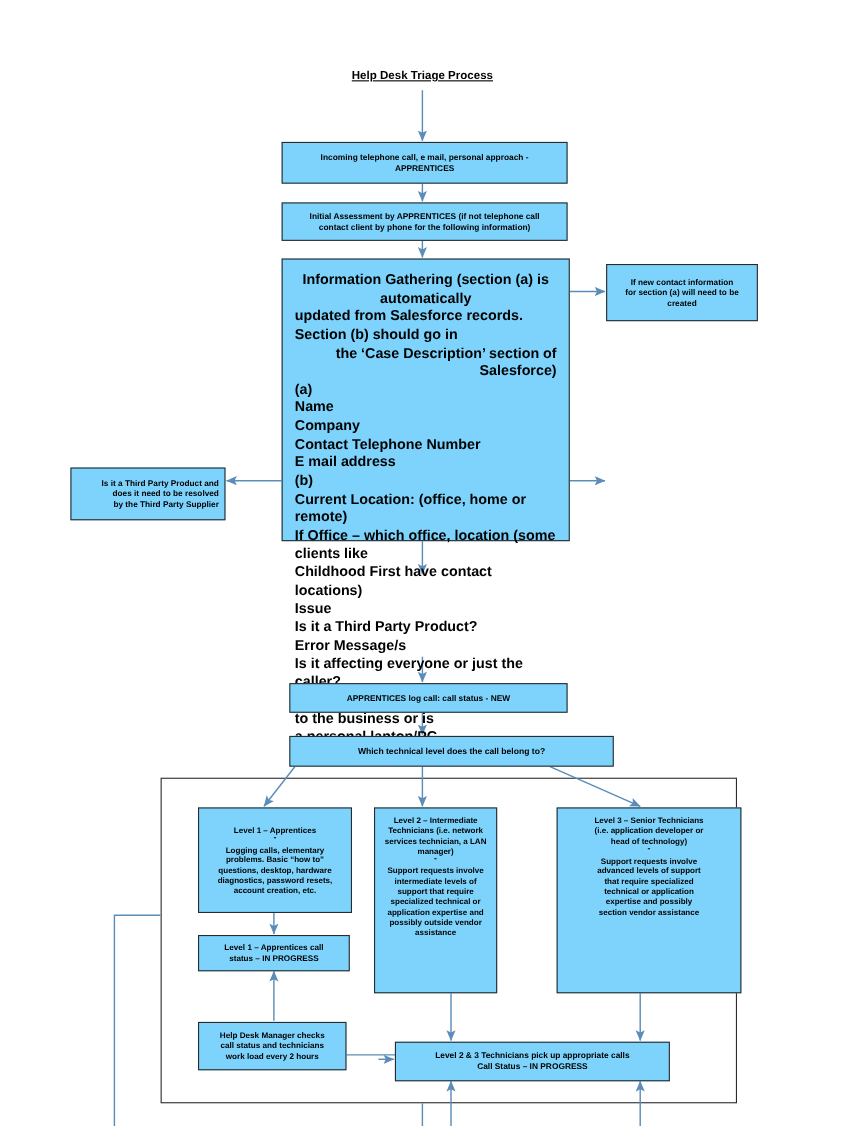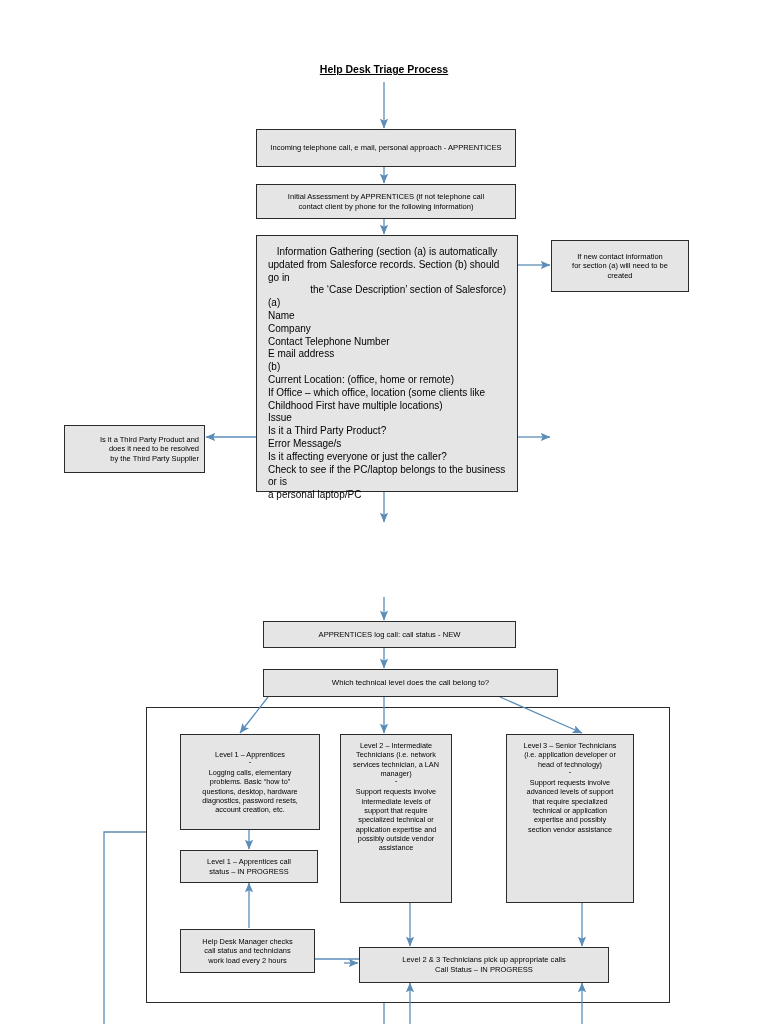--- a/index.html
+++ b/index.html
@@ -18,27 +18,27 @@
   #canvas {
     position: absolute;
     left: 0; top: 0;
     width: 768px;
     height: 1024px;
   }
   .node {
     position: absolute;
     box-sizing: border-box;
     border: 1.5px solid #2b2b2b;
-    background: #e5e5e5;
+    background: #7dd3fc;
     display: flex;
     flex-direction: column;
     align-items: center;
     justify-content: center;
     text-align: center;
-    font-weight: normal;
+    font-weight: bold;
     line-height: 1.28;
     color: #000000;
     z-index: 5;
   }
   .node.left-align {
     align-items: flex-start;
     justify-content: flex-start;
     text-align: left;
   }
   .title {
@@ -134,35 +134,35 @@
 
   <div class="node" style="left:256px; top:129px; width:260px; height:38px; font-size:7.6px; padding:0 10px;">
     <span class="blk">Incoming telephone call, e mail, personal approach - APPRENTICES</span>
   </div>
 
   <div class="node" style="left:256px; top:184px; width:260px; height:35px; font-size:7.6px; padding:0 6px;">
     <span class="blk">Initial Assessment by APPRENTICES (if not telephone call</span>
     <span class="blk">contact client by phone for the following information)</span>
   </div>
 
-  <div class="node left-align" style="left:256px; top:235px; width:262px; height:257px; font-size:10px; padding:10px 11px;">
+  <div class="node left-align" style="left:256px; top:235px; width:262px; height:257px; font-size:13px; padding:10px 11px;">
     <span class="blk" style="width:100%; text-align:center;">Information Gathering (section (a) is automatically</span>
     <span class="blk" style="width:100%; text-align:left;">updated from Salesforce records. Section (b) should go in</span>
     <span class="blk" style="width:100%; text-align:right;">the ‘Case Description’ section of Salesforce)</span>
     <span class="sp"></span>
     <span class="blk">(a)</span>
     <span class="blk">Name</span>
     <span class="blk">Company</span>
     <span class="blk">Contact Telephone Number</span>
     <span class="blk">E mail address</span>
     <span class="sp"></span>
     <span class="blk">(b)</span>
     <span class="blk">Current Location: (office, home or remote)</span>
     <span class="blk">If Office – which office, location (some clients like</span>
-    <span class="blk">Childhood First have multiple locations)</span>
+    <span class="blk">Childhood First have contact locations)</span>
     <span class="blk">Issue</span>
     <span class="blk">Is it a Third Party Product?</span>
     <span class="blk">Error Message/s</span>
     <span class="blk">Is it affecting everyone or just the caller?</span>
     <span class="blk">Check to see if the PC/laptop belongs to the business or is</span>
     <span class="blk">a personal laptop/PC</span>
   </div>
 
   <div class="node" style="left:551px; top:240px; width:138px; height:52px; font-size:7.5px; padding:0 6px;">
     <span class="blk">If new contact information</span>
@@ -203,21 +203,21 @@
     <span class="dash">-</span>
     <span class="blk" style="margin-top:3px;">Support requests involve</span>
     <span class="blk">intermediate levels of</span>
     <span class="blk">support that require</span>
     <span class="blk">specialized technical or</span>
     <span class="blk">application expertise and</span>
     <span class="blk">possibly outside vendor</span>
     <span class="blk">assistance</span>
   </div>
 
-  <div class="node" style="left:506px; top:734px; width:128px; height:169px; font-size:7.3px; padding:6px 3px; justify-content:flex-start;">
+  <div class="node" style="left:506px; top:734px; width:168px; height:169px; font-size:7.3px; padding:6px 18px; justify-content:flex-start;">
     <span class="blk">Level 3 – Senior Technicians</span>
     <span class="blk">(i.e. application developer or</span>
     <span class="blk">head of technology)</span>
     <span class="dash">-</span>
     <span class="blk" style="margin-top:3px;">Support requests involve</span>
     <span class="blk">advanced levels of support</span>
     <span class="blk">that require specialized</span>
     <span class="blk">technical or application</span>
     <span class="blk">expertise and possibly</span>
     <span class="blk">section vendor assistance</span>

